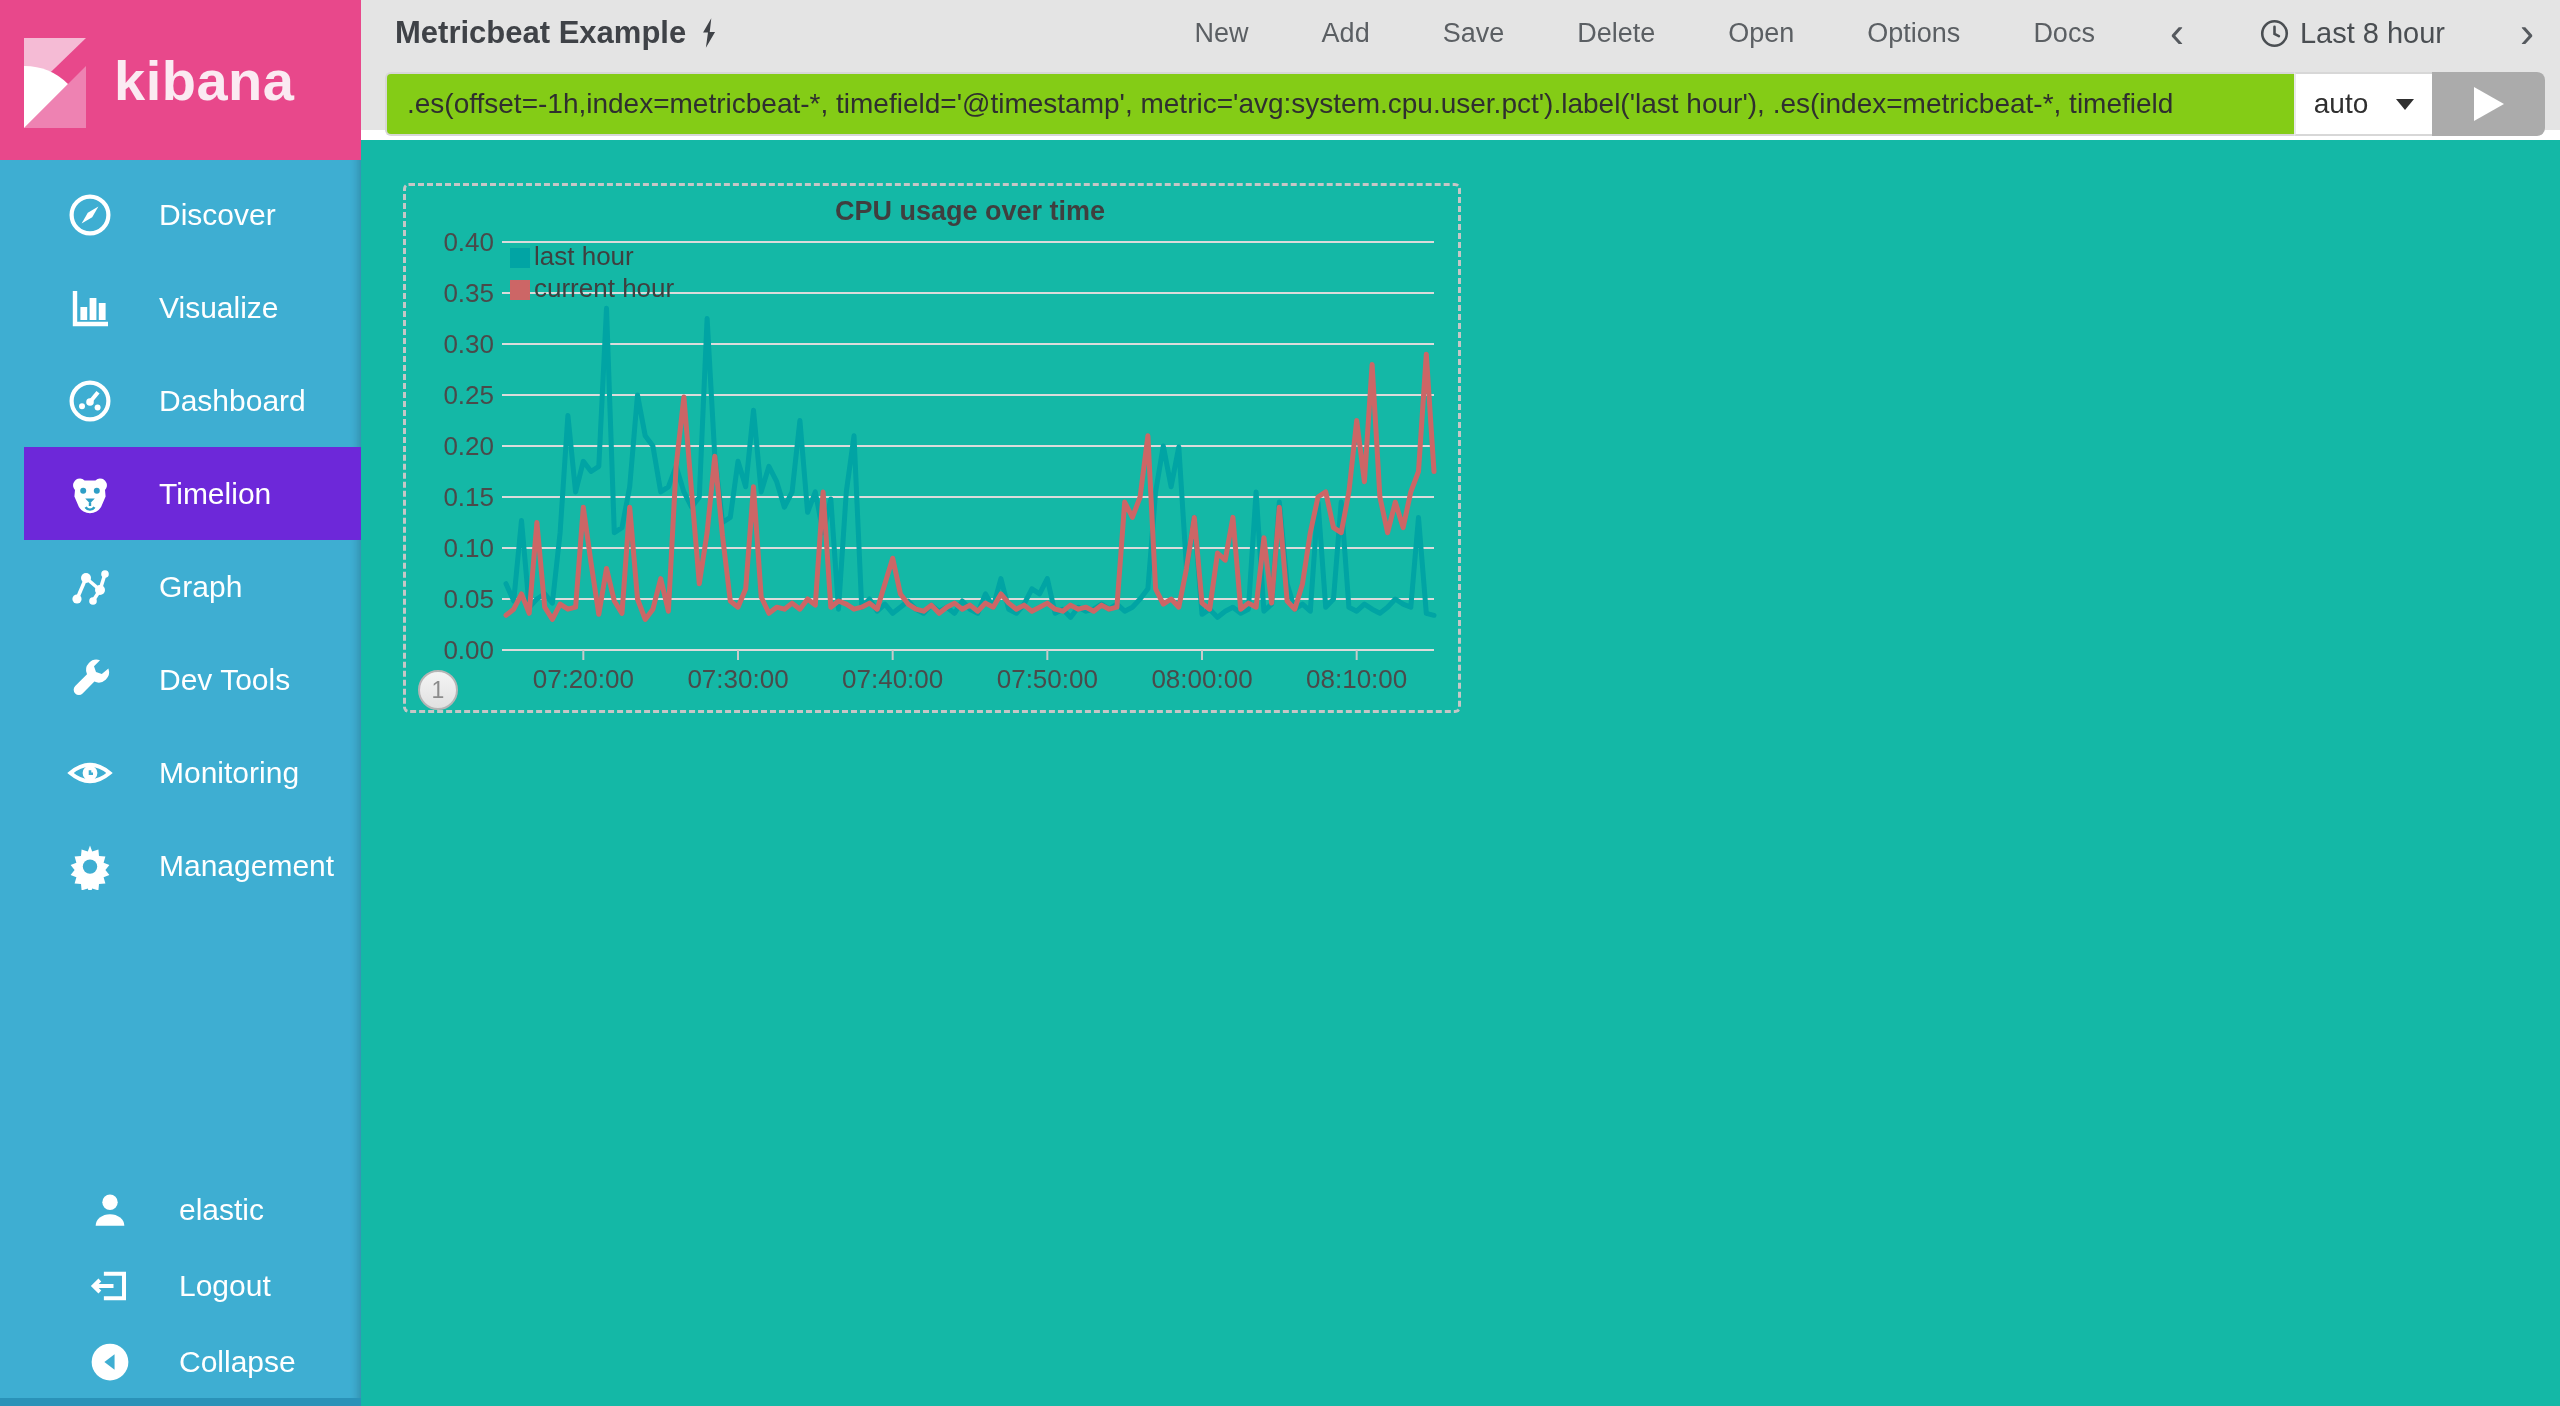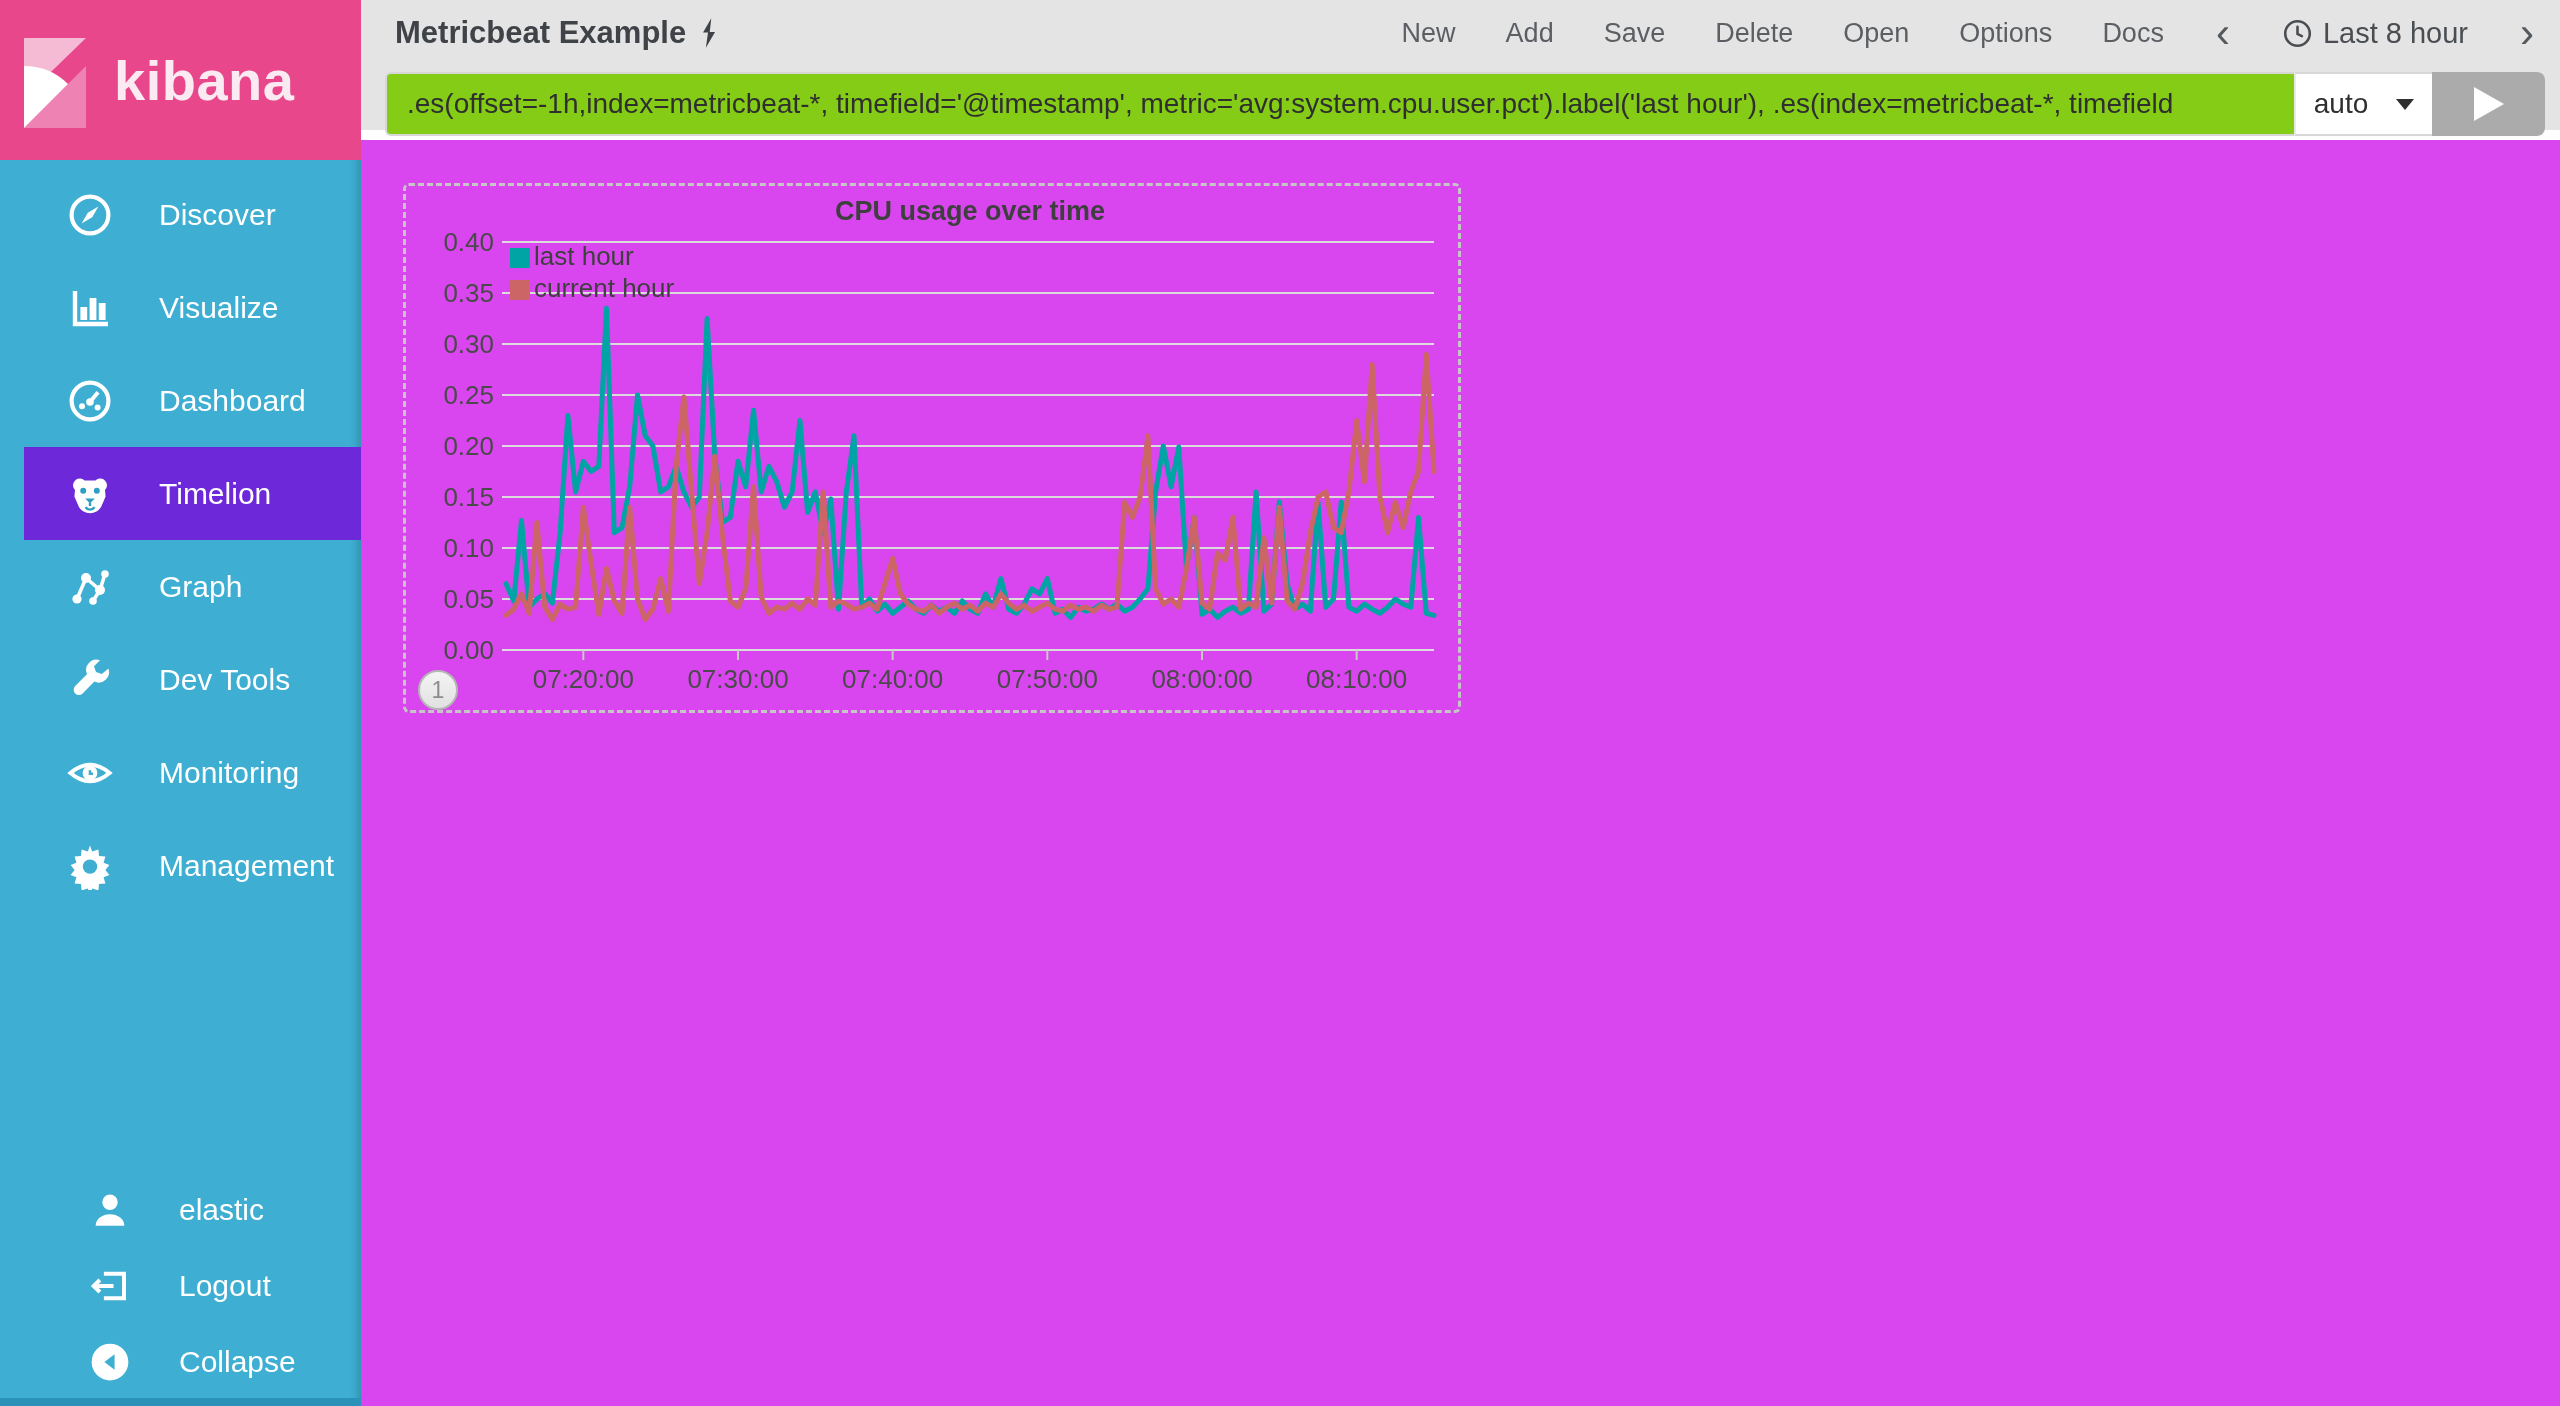--- a/index.html
+++ b/index.html
@@ -25,21 +25,21 @@
   .side-footer .nav-icon, .side-footer .nav-icon svg { width:42px; height:42px; }
   .side-strip { position:absolute; bottom:0; left:0; width:361px; height:8px; background:#2A92B8; }
 
   
   .topbar { position:absolute; left:361px; top:0; right:0; height:130px; background:#E4E4E4; }
   .topnav { position:absolute; left:0; right:0; top:0; height:66px;
     display:flex; align-items:center; }
   .app-title { font-size:31px; font-weight:700; color:#3F4247; margin-left:34px;
     display:flex; align-items:center; gap:12px; }
   .bolt svg { width:22px; height:30px; display:block; }
-  .menu { margin-left:auto; display:flex; align-items:center; gap:50px; padding-right:24px; }
+  .menu { margin-left:auto; display:flex; align-items:center; gap:73px; padding-right:24px; }
   .menu-item { font-size:27px; color:#5B5F63; cursor:pointer; }
   .chev { font-size:42px; color:#55595E; line-height:1; cursor:pointer; padding:0 2px; }
   .timepick { display:flex; align-items:center; gap:10px; cursor:pointer; }
   .timepick svg { width:31px; height:31px; }
   .timepick-label { font-size:29px; color:#4A4E52; }
 
   
   .querybar { position:absolute; left:24px; right:15px; top:72px; height:64px; display:flex; }
   .expr-input { flex:1; height:64px; border:2px solid #D7D7D7; border-right:none;
     border-radius:6px 0 0 6px; background:#84cc16; font-size:28px; color:#2F2F2F;
@@ -47,21 +47,21 @@
   .interval { width:138px; height:64px; background:#fff; border:2px solid #D7D7D7; border-left:2px solid #E9E9E9;
     border-right:none; display:flex; align-items:center; justify-content:center; gap:28px; cursor:pointer; }
   .interval-value { font-size:28px; color:#2F2F2F; }
   .caret { width:0; height:0; border-left:9px solid transparent; border-right:9px solid transparent;
     border-top:11px solid #2F2F2F; }
   .run-btn { width:113px; height:64px; background:#ABABAB; border:none; border-radius:0 8px 8px 0;
     display:flex; align-items:center; justify-content:center; cursor:pointer; }
   .run-btn svg { width:30px; height:34px; }
 
   
-  .content { position:absolute; left:361px; top:140px; right:0; bottom:0; background:#d946ef; }
+  .content { position:absolute; left:361px; top:140px; right:0; bottom:0; background:#14b8a6; }
   .panel { position:absolute; left:42px; top:43px; width:1058px; height:530px;
     border:3px dashed #C6C6C6; border-radius:6px; }
   .panel svg { position:absolute; left:0; top:0; }
   .panel-badge { position:absolute; left:12px; top:484px; width:40px; height:40px; border-radius:50%;
     background:linear-gradient(#F4F4F4,#E1E1E1); border:2px solid #B5B5B5; color:#8C8C8C;
     font-size:23px; display:flex; align-items:center; justify-content:center; cursor:pointer; }
   svg text { font-family:"Liberation Sans","DejaVu Sans",sans-serif; }
 </style>
 </head>
 <body>

